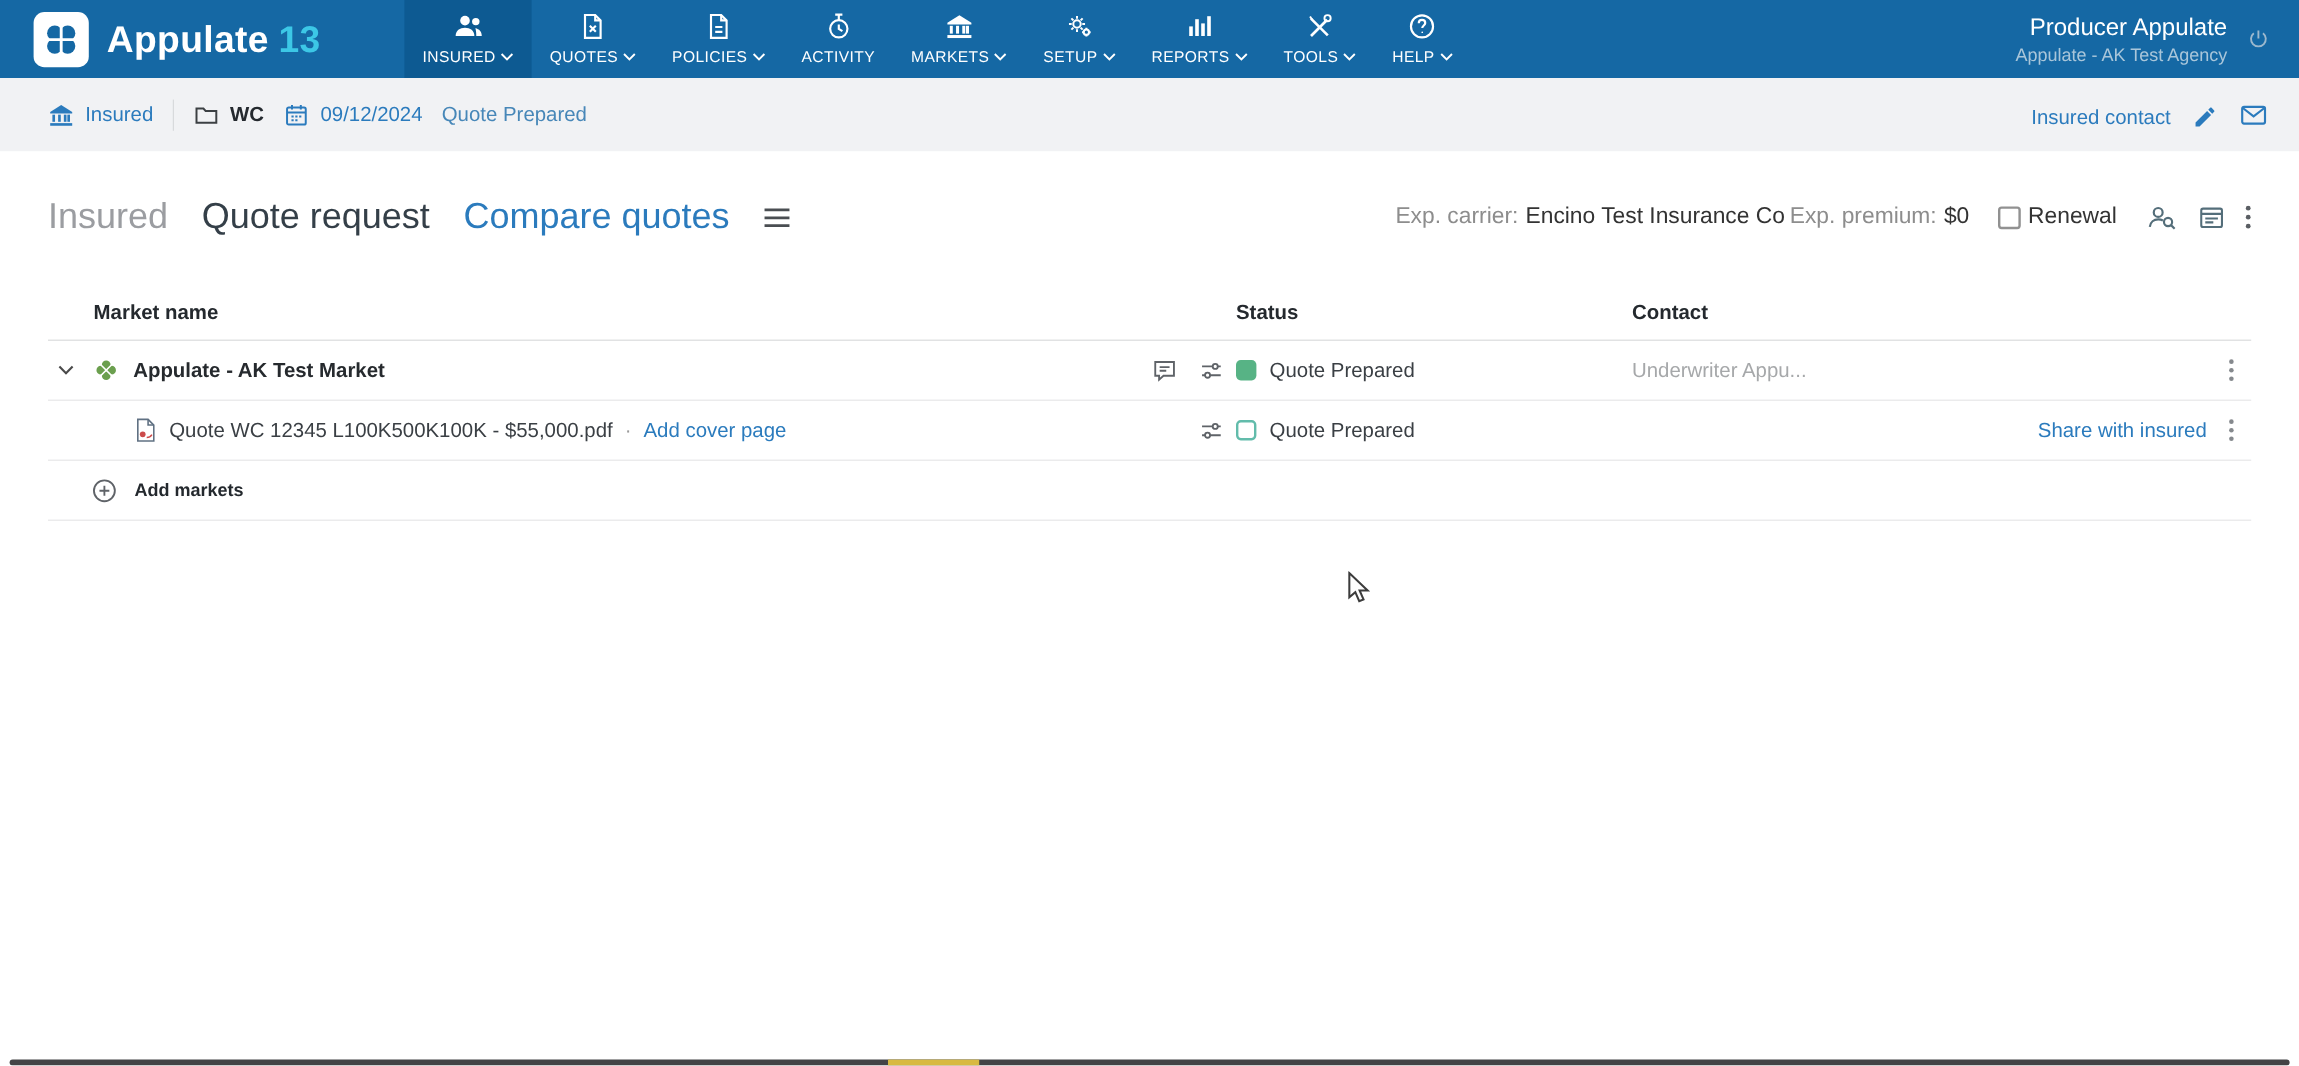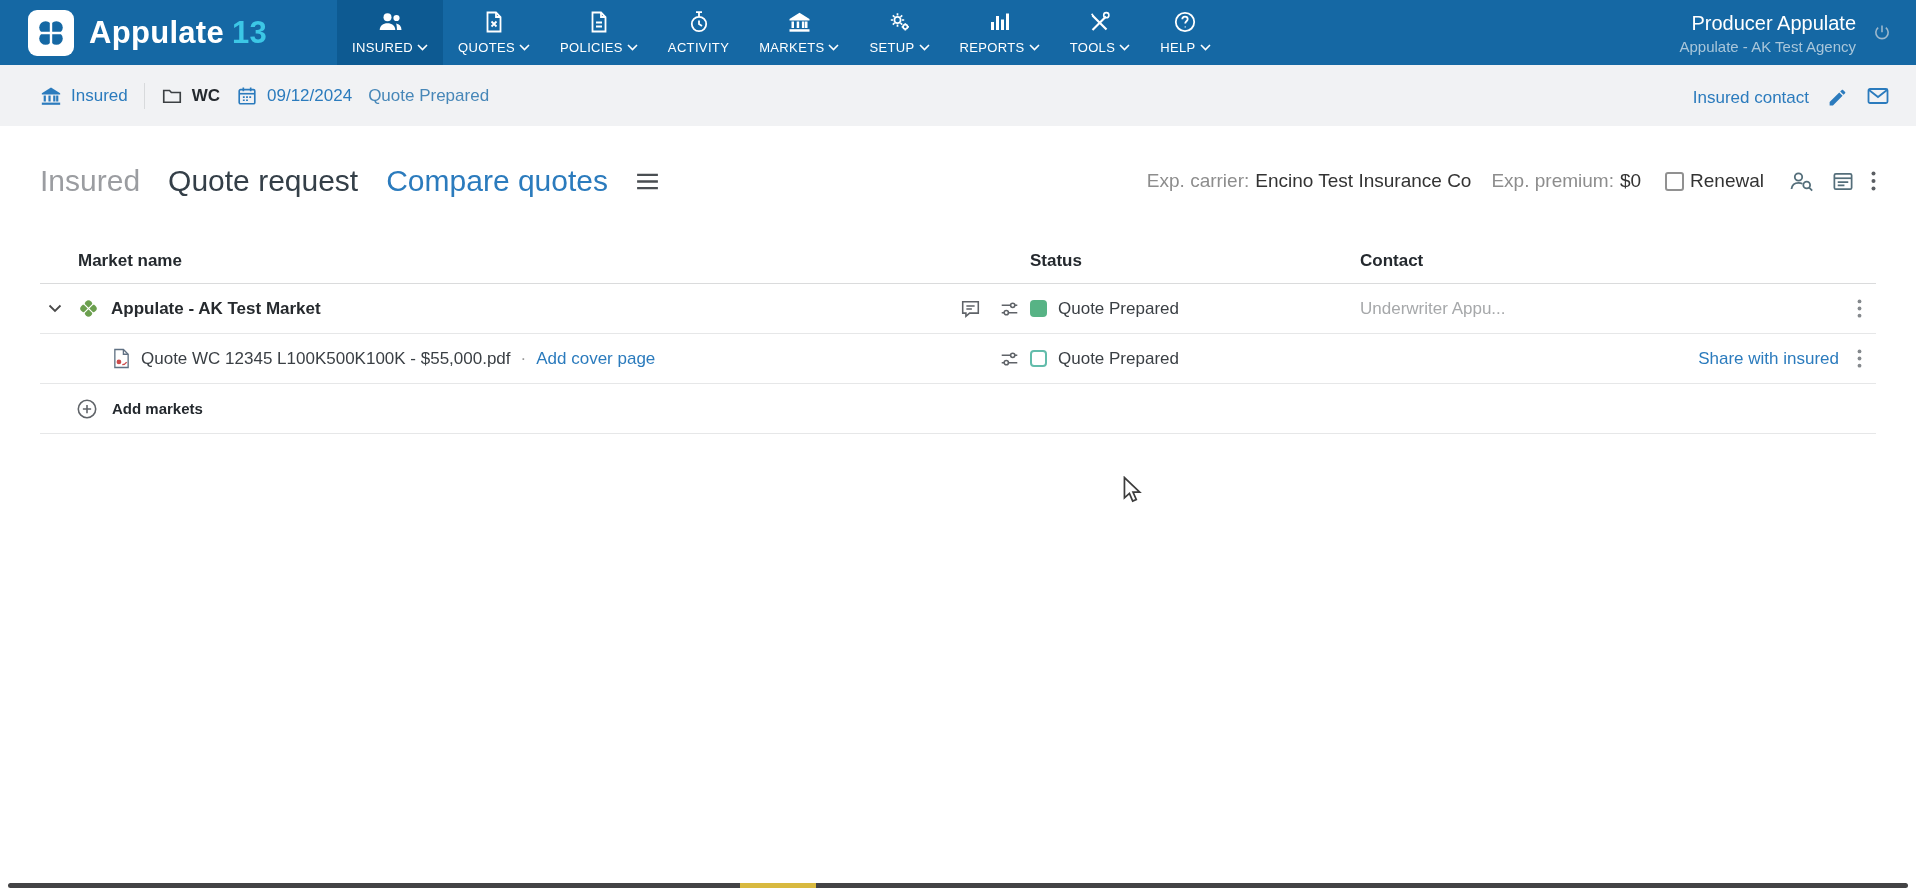--- a/index.html
+++ b/index.html
@@ -37,21 +37,21 @@
 
   
   .main { padding:0 40px; position:relative; }
   .tabsrow { display:flex; align-items:center; margin-top:38px; }
   .tab { font-size:30px; margin-right:28px; cursor:pointer; white-space:nowrap; }
   .tab-muted { color:#9b9da1; }
   .tab-current { color:#343f48; }
   .tab-link { color:#2b7bbd; }
   .meta { margin-left:auto; display:flex; align-items:center; font-size:19px; color:#333; }
   .mlabel { color:#8d8d8d; }
-  .ml6 { margin-left:6px; } .ml20 { margin-left:20px; } .ml24 { margin-left:24px; } .ml16 { margin-left:16px; }
+  .ml6 { margin-left:6px; } .ml20 { margin-left:4px; } .ml24 { margin-left:24px; } .ml16 { margin-left:16px; }
   .cb { width:19px; height:19px; border:2px solid #919191; border-radius:3px; background:#fff; cursor:pointer; }
 
   
   .table { margin-top:40px; }
   .trow { display:grid; grid-template-columns:900px 90px 330px 240px 1fr; align-items:center; height:50px; border-bottom:1px solid #e6e7e8; }
   .thead { height:46px; font-weight:700; color:#24292e; border-bottom:1px solid #dadbdc; }
   .c { display:flex; align-items:center; font-size:17px; }
   .c1h { padding-left:38px; }
   .c2 { justify-content:flex-end; padding-right:9px; gap:16px; }
   .c3 { gap:11px; }

